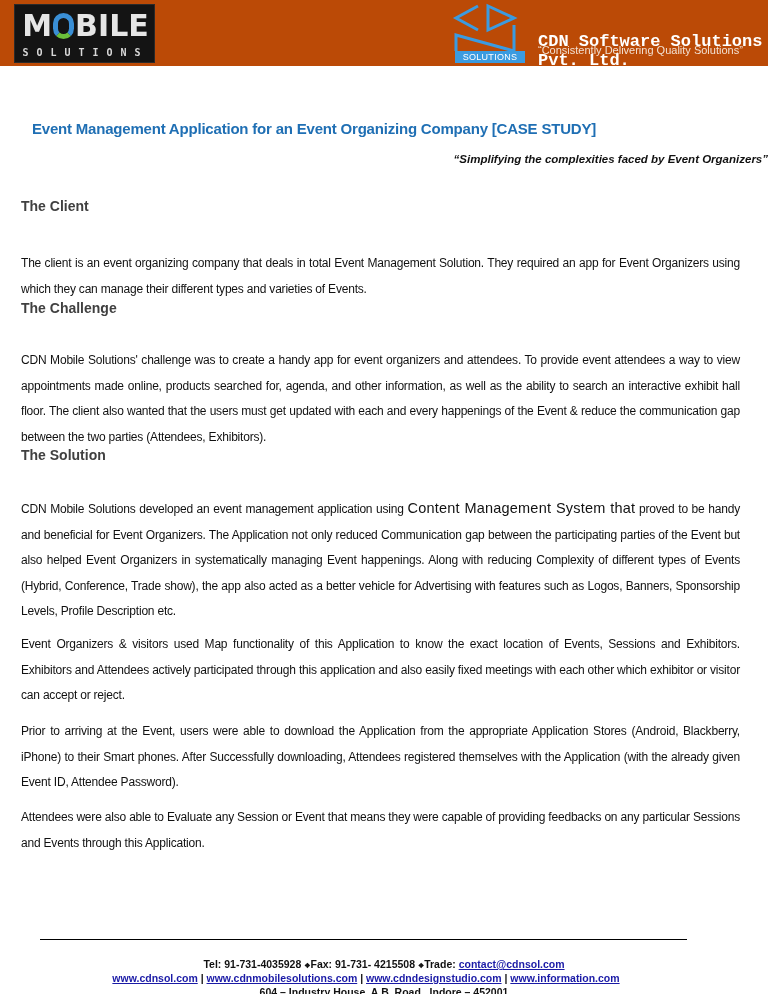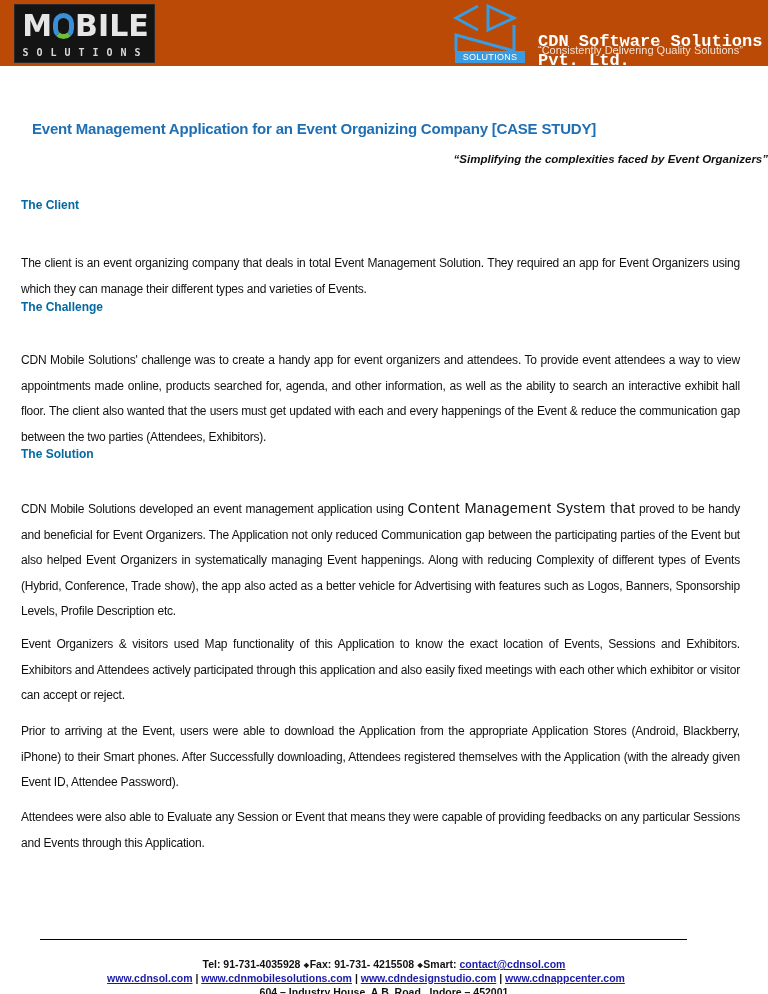--- a/index.html
+++ b/index.html
@@ -45,21 +45,21 @@
     .doc-title {
       position: absolute; left: 0; top: 120px; width: 628px; text-align: center;
       color: #1f6fb4; font-weight: bold; font-size: 15px; letter-spacing: -0.2px;
     }
     .doc-subtitle {
       position: absolute; left: 0; top: 153px; width: 768px; text-align: right;
       font-style: italic; font-weight: bold; font-size: 11.5px; color: #111;
     }
 
     .section-heading {
-      position: absolute; left: 21px; color: #0369a1; font-weight: bold; font-size: 12px;
+      position: absolute; left: 21px; color: #404040; font-weight: bold; font-size: 14px;
     }
     .para {
       position: absolute; left: 21px; width: 719px; font-size: 12px; line-height: 25.5px;
       text-align: justify; color: #111; letter-spacing: -0.2px; margin-top: 28px;
     }
     .cms-phrase { font-size: 14.5px; letter-spacing: 0.2px; }
 
     .footer-rule { position: absolute; left: 40px; top: 939px; width: 647px; height: 1px; background: #000; }
     .footer-line {
       position: absolute; left: 0; width: 768px; text-align: center; font-weight: bold;
@@ -101,17 +101,17 @@
 
 <div class="section-heading" style="top:447px;">The Solution</div>
 <div class="para" style="top:468px;"><span>CDN Mobile Solutions developed an event management application using </span><span class="cms-phrase">Content Management System that</span><span> proved to be handy and beneficial for Event Organizers. The Application not only reduced Communication gap between the participating parties of the Event but also helped Event Organizers in systematically managing Event happenings.  Along with reducing Complexity of different types of Events (Hybrid, Conference, Trade show), the app also acted as a better vehicle for Advertising with features such as Logos, Banners, Sponsorship Levels, Profile Description etc.</span></div>
 <div class="para" style="top:604px;">Event Organizers &amp; visitors used Map functionality of this Application to know the exact location of Events, Sessions and Exhibitors. Exhibitors and Attendees actively participated through this application and also easily fixed meetings with each other which exhibitor or visitor can accept or reject.</div>
 <div class="para" style="top:691px;">Prior to arriving at the Event, users  were able to download the Application from the appropriate Application Stores (Android, Blackberry, iPhone) to their Smart phones. After Successfully downloading, Attendees registered themselves with the Application (with the already given Event ID, Attendee Password).</div>
 <div class="para" style="top:777px;">Attendees were also able to Evaluate any Session or Event that means they were capable of providing feedbacks on any particular Sessions and Events through this Application.</div>
 
 <div class="footer-rule"></div>
 <div class="footer-line" style="top:986px;">604 – Industry House, A.B. Road , Indore  – 452001</div>
 <div class="footer-line" style="top:958px;">
-  <span>Tel: 91-731-4035928 </span><span style="font-size:7px;">❖</span><span>Fax: 91-731- 4215508  </span><span style="font-size:7px;">❖</span><span>Smart: </span><a class="footer-link">contact@cdnsol.com</a>
+  <span>Tel: 91-731-4035928 </span><span style="font-size:7px;">❖</span><span>Fax: 91-731- 4215508  </span><span style="font-size:7px;">❖</span><span>Trade: </span><a class="footer-link">contact@cdnsol.com</a>
 </div>
 <div class="footer-line" style="top:972px; left:-18px;">
-  <a class="footer-link">www.cdnsol.com</a><span class="footer-sep"> | </span><a class="footer-link">www.cdnmobilesolutions.com</a><span class="footer-sep"> | </span><a class="footer-link">www.cdndesignstudio.com</a><span class="footer-sep"> | </span><a class="footer-link">www.cdnappcenter.com</a>
+  <a class="footer-link">www.cdnsol.com</a><span class="footer-sep"> | </span><a class="footer-link">www.cdnmobilesolutions.com</a><span class="footer-sep"> | </span><a class="footer-link">www.cdndesignstudio.com</a><span class="footer-sep"> | </span><a class="footer-link">www.information.com</a>
 </div>
 
 </body></html>

